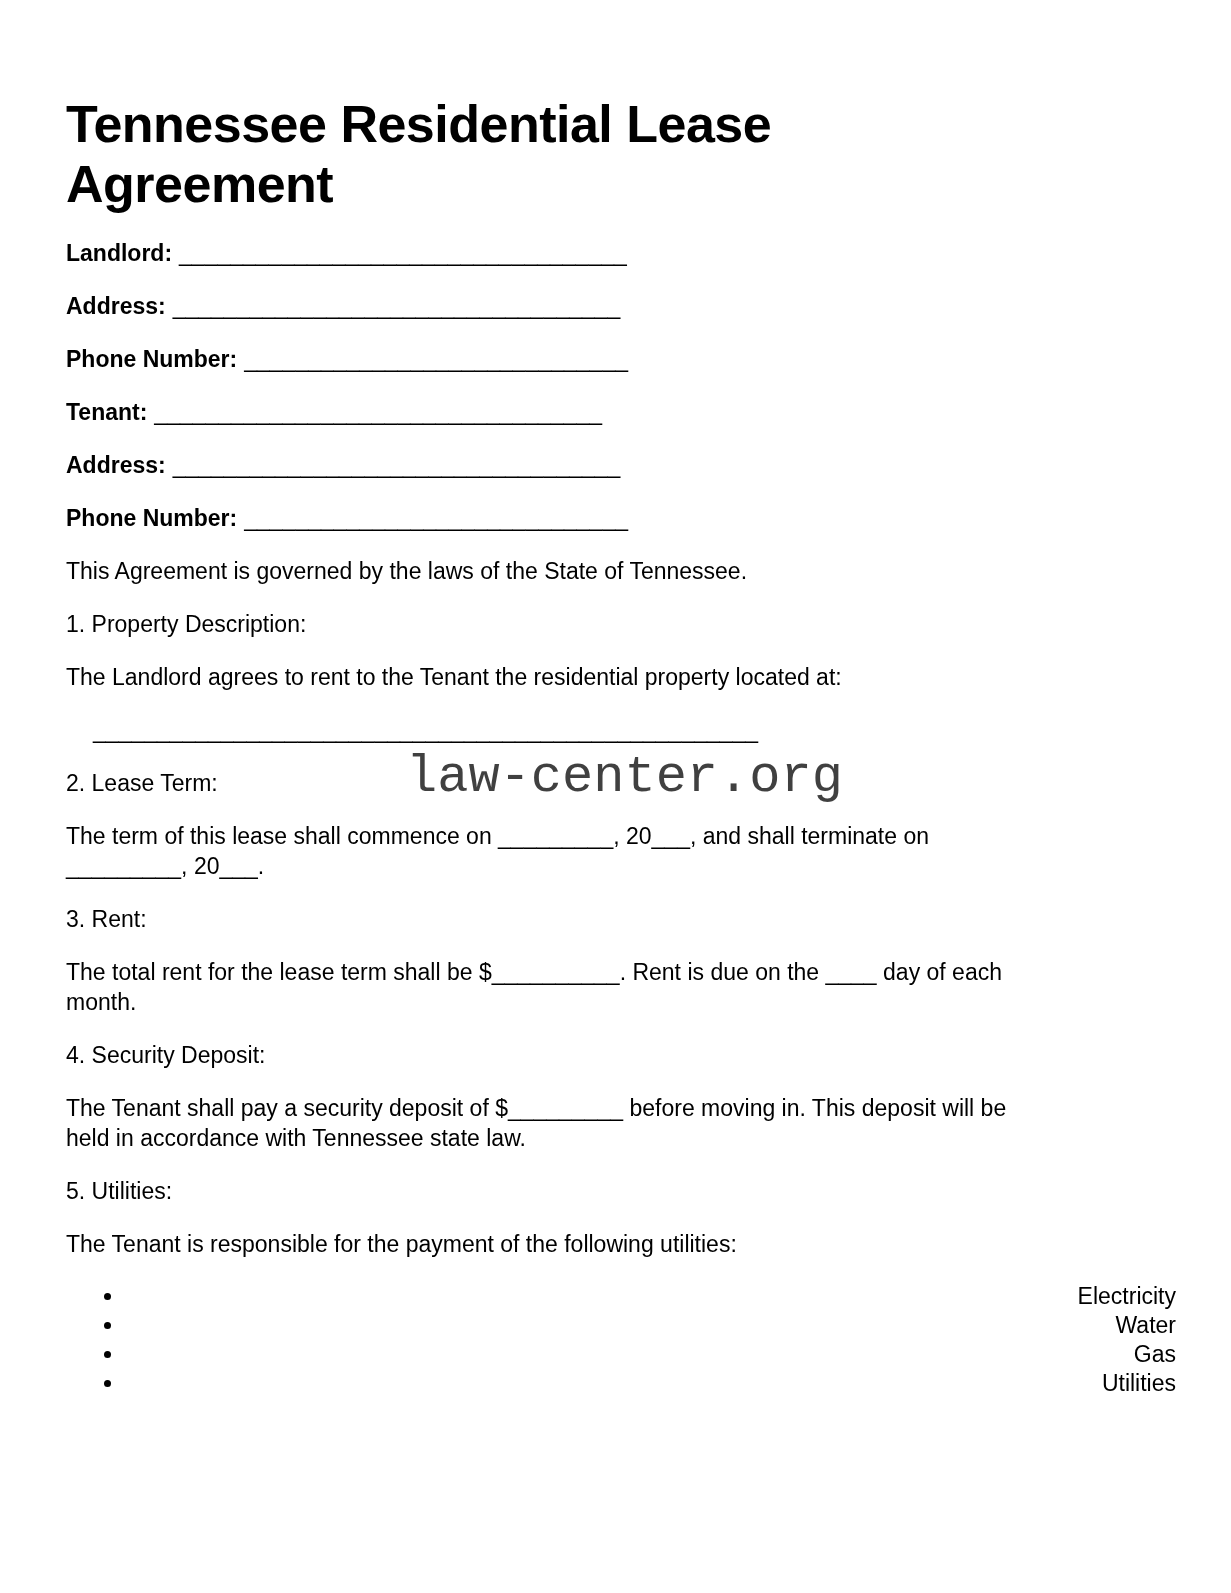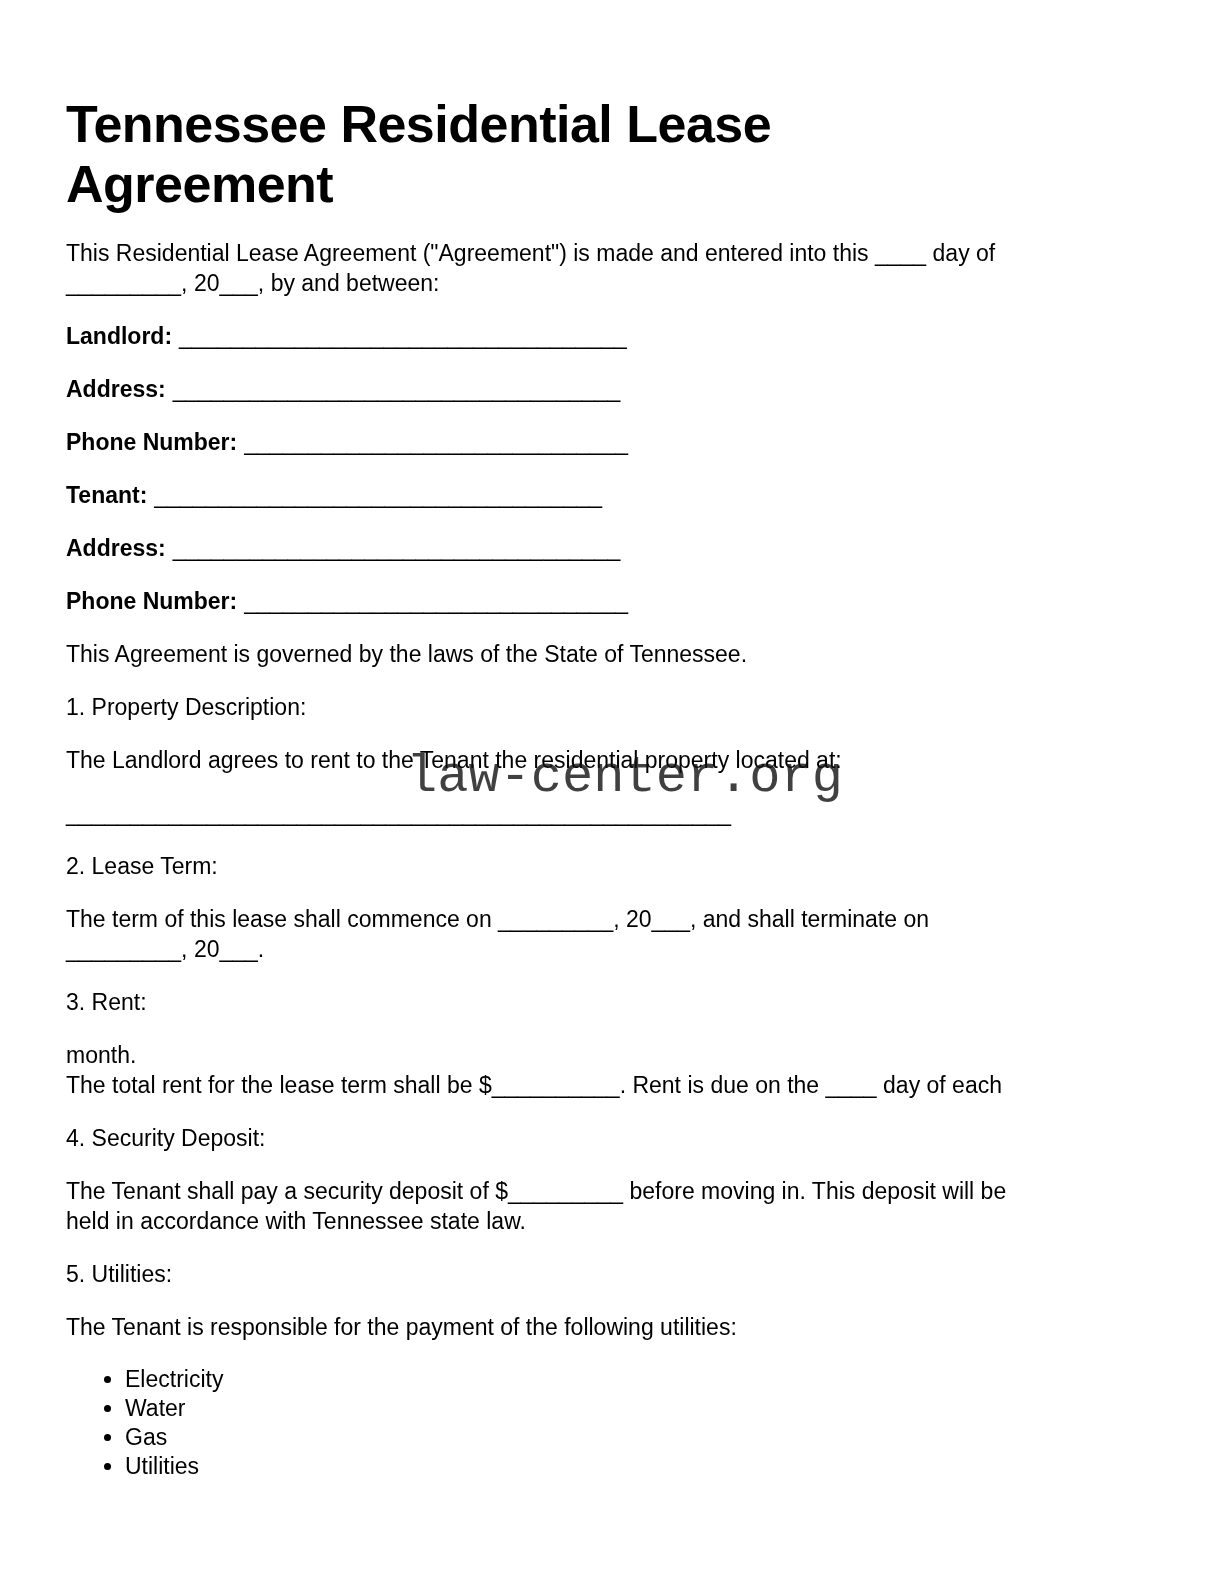--- a/index.html
+++ b/index.html
@@ -25,27 +25,28 @@
     font-size: 52px;
     line-height: 60px;
     font-weight: bold;
     letter-spacing: -0.5px;
   }
   p { margin: 23px 0; }
   .line { display: block; white-space: nowrap; }
   .heading { font-weight: normal; }
   .label { font-weight: bold; }
   .blank { margin-left: 7px; white-space: nowrap; }
-  .blank-line { white-space: nowrap; }
+  .blank-line { white-space: nowrap; margin-left: 27px; }
   ul.bullets {
     margin: 23px 0 0 0;
     padding-left: 59px;
   }
   ul.bullets li {
     line-height: 29px;
+    text-align: right;
   }
   .watermark {
     position: absolute;
     left: 406px;
     top: 752px;
     font-family: "Liberation Mono", monospace;
     font-size: 52px;
     line-height: 52px;
     font-weight: normal;
     color: #111111;
@@ -61,24 +62,20 @@
 
   <div class="watermark">law-center.org</div>
 
   <div class="content">
 
     <h1>
       <span class="line">Tennessee Residential Lease</span>
       <span class="line">Agreement</span>
     </h1>
 
-    <p>
-      <span class="line">This Residential Lease Agreement ("Agreement") is made and entered into this ____ day of</span>
-      <span class="line">_________, 20___, by and between:</span>
-    </p>
 
     <p class="line">
       <span class="label">Landlord:</span><span class="blank">___________________________________</span>
     </p>
 
     <p class="line">
       <span class="label">Address:</span><span class="blank">___________________________________</span>
     </p>
 
     <p class="line">
@@ -105,22 +102,22 @@
     <p class="blank-line">____________________________________________________</p>
 
     <p class="heading">2. Lease Term:</p>
     <p>
       <span class="line">The term of this lease shall commence on _________, 20___, and shall terminate on</span>
       <span class="line">_________, 20___.</span>
     </p>
 
     <p class="heading">3. Rent:</p>
     <p>
+      <span class="line">The total rent for the lease term shall be $__________. Rent is due on the ____ day of each</span>
       <span class="line">month.</span>
-      <span class="line">The total rent for the lease term shall be $__________. Rent is due on the ____ day of each</span>
     </p>
 
     <p class="heading">4. Security Deposit:</p>
     <p>
       <span class="line">The Tenant shall pay a security deposit of $_________ before moving in. This deposit will be</span>
       <span class="line">held in accordance with Tennessee state law.</span>
     </p>
 
     <p class="heading">5. Utilities:</p>
     <p>The Tenant is responsible for the payment of the following utilities:</p>

